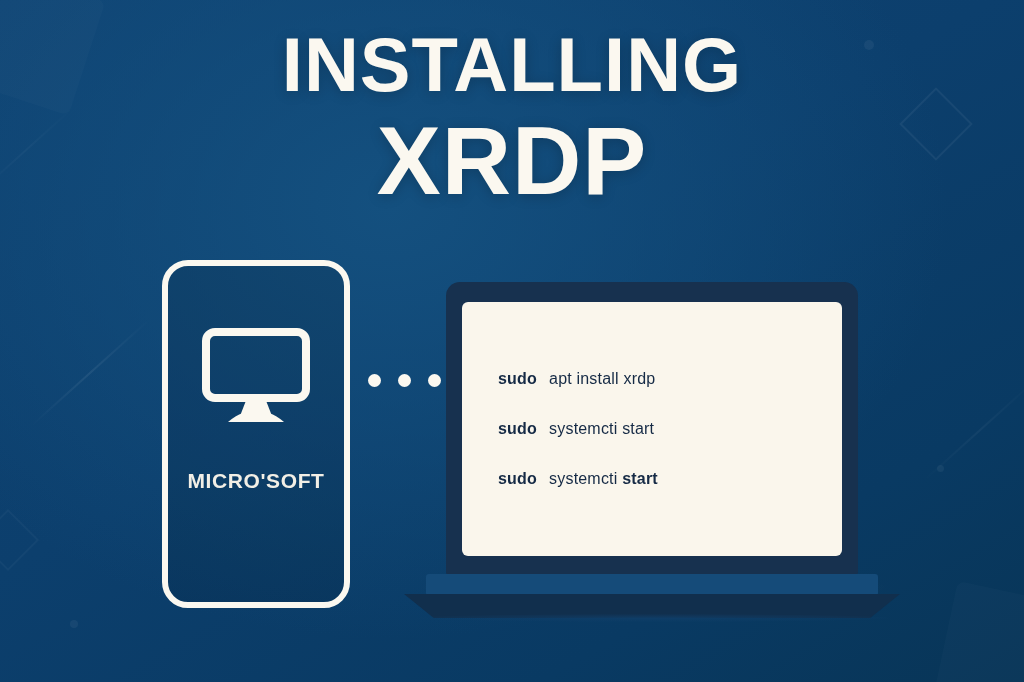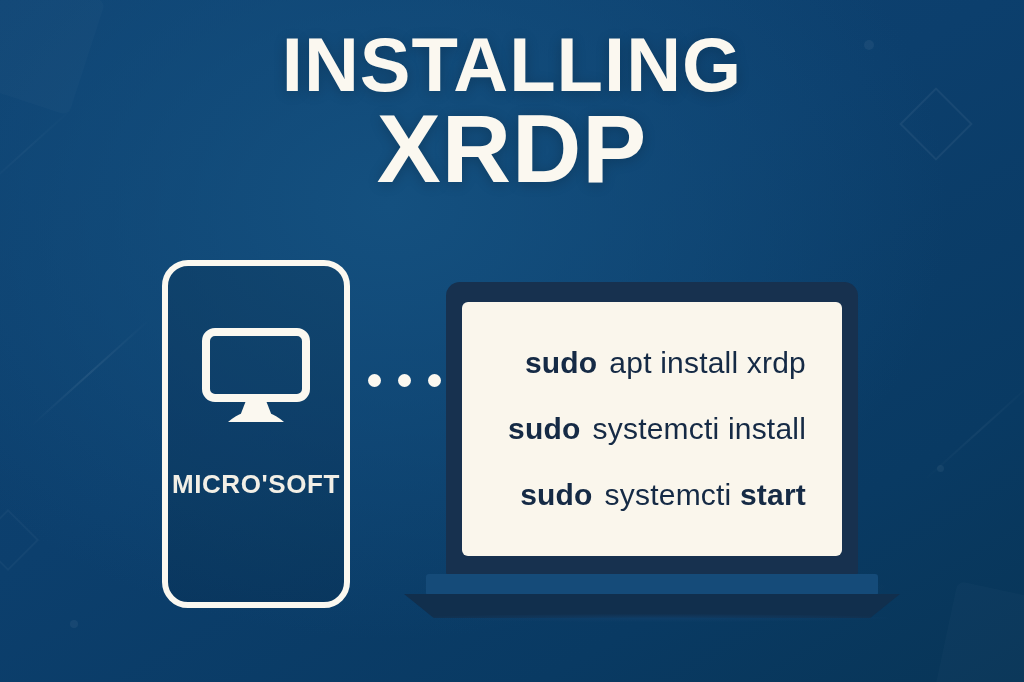--- a/index.html
+++ b/index.html
@@ -62,21 +62,21 @@
   #headline {
     position:absolute; left:0; right:0; top:28px;
     text-align:center;
     color:#fbf8f0;
     font-weight:bold;
     letter-spacing:1px;
     line-height:0.98;
     text-shadow:0 2px 14px rgba(0,0,0,0.20);
   }
   #headline .line1 { display:block; font-size:76px; }
-  #headline .line2 { display:block; font-size:96px; margin-top:0;text-align:center; }
+  #headline .line2 { display:block; font-size:96px; margin-top:12px;text-align:center; }
 
   
   #rdp-card {
     position:absolute;
     left:162px; top:260px;
     width:188px; height:348px;
     border:6px solid #fbf8f0;
     border-radius:26px;
     background:rgba(0,0,0,0.10);
     display:flex;
@@ -84,21 +84,21 @@
     align-items:center;
     justify-content:flex-start;
     padding-top:62px;
   }
 
   #monitor-icon { width:112px; height:96px; display:block; }
 
   #rdp-card-label {
     margin-top:42px;
     color:#f2efe6;
-    font-size:26px;
+    font-size:21px;
     font-weight:bold;
     letter-spacing:0.6px;
     line-height:1.42;
     text-align:center;
     width:100%;
   }
   #rdp-card-label span { display:block; }
 
   
   #connector-dots {
@@ -139,25 +139,24 @@
     border-radius:6px;
     display:flex;
     flex-direction:column;
     justify-content:center;
     gap:32px;
     padding:0 36px;
   }
 
   .cmd-line {
     color:#152a45;
-    font-size:30px;
+    font-size:16px;
     letter-spacing:0.2px;
     white-space:nowrap;
     font-family:"Liberation Sans", sans-serif;
-    text-align:right;
   }
   .cmd-line .kw { font-weight:bold; margin-right:12px; }
   .cmd-line .em { font-weight:bold; }
 
   #laptop-hinge {
     position:absolute;
     left:172px; top:293px;
     width:152px; height:11px;
     background:#154065;
     border-radius:0 0 3px 3px;
@@ -230,21 +229,21 @@
     <div id="laptop-shadow"></div>
 
     <div id="laptop-lid">
       <div id="laptop-screen">
 
         <div class="cmd-line">
           <span class="kw">sudo</span><span>apt install xrdp</span><span class="em"></span>
         </div>
 
         <div class="cmd-line">
-          <span class="kw">sudo</span><span>systemcti install</span><span class="em"></span>
+          <span class="kw">sudo</span><span>systemcti start</span><span class="em"></span>
         </div>
 
         <div class="cmd-line">
           <span class="kw">sudo</span><span>systemcti </span><span class="em">start</span>
         </div>
 
       </div>
     </div>
 
     <div id="laptop-hinge"></div>

